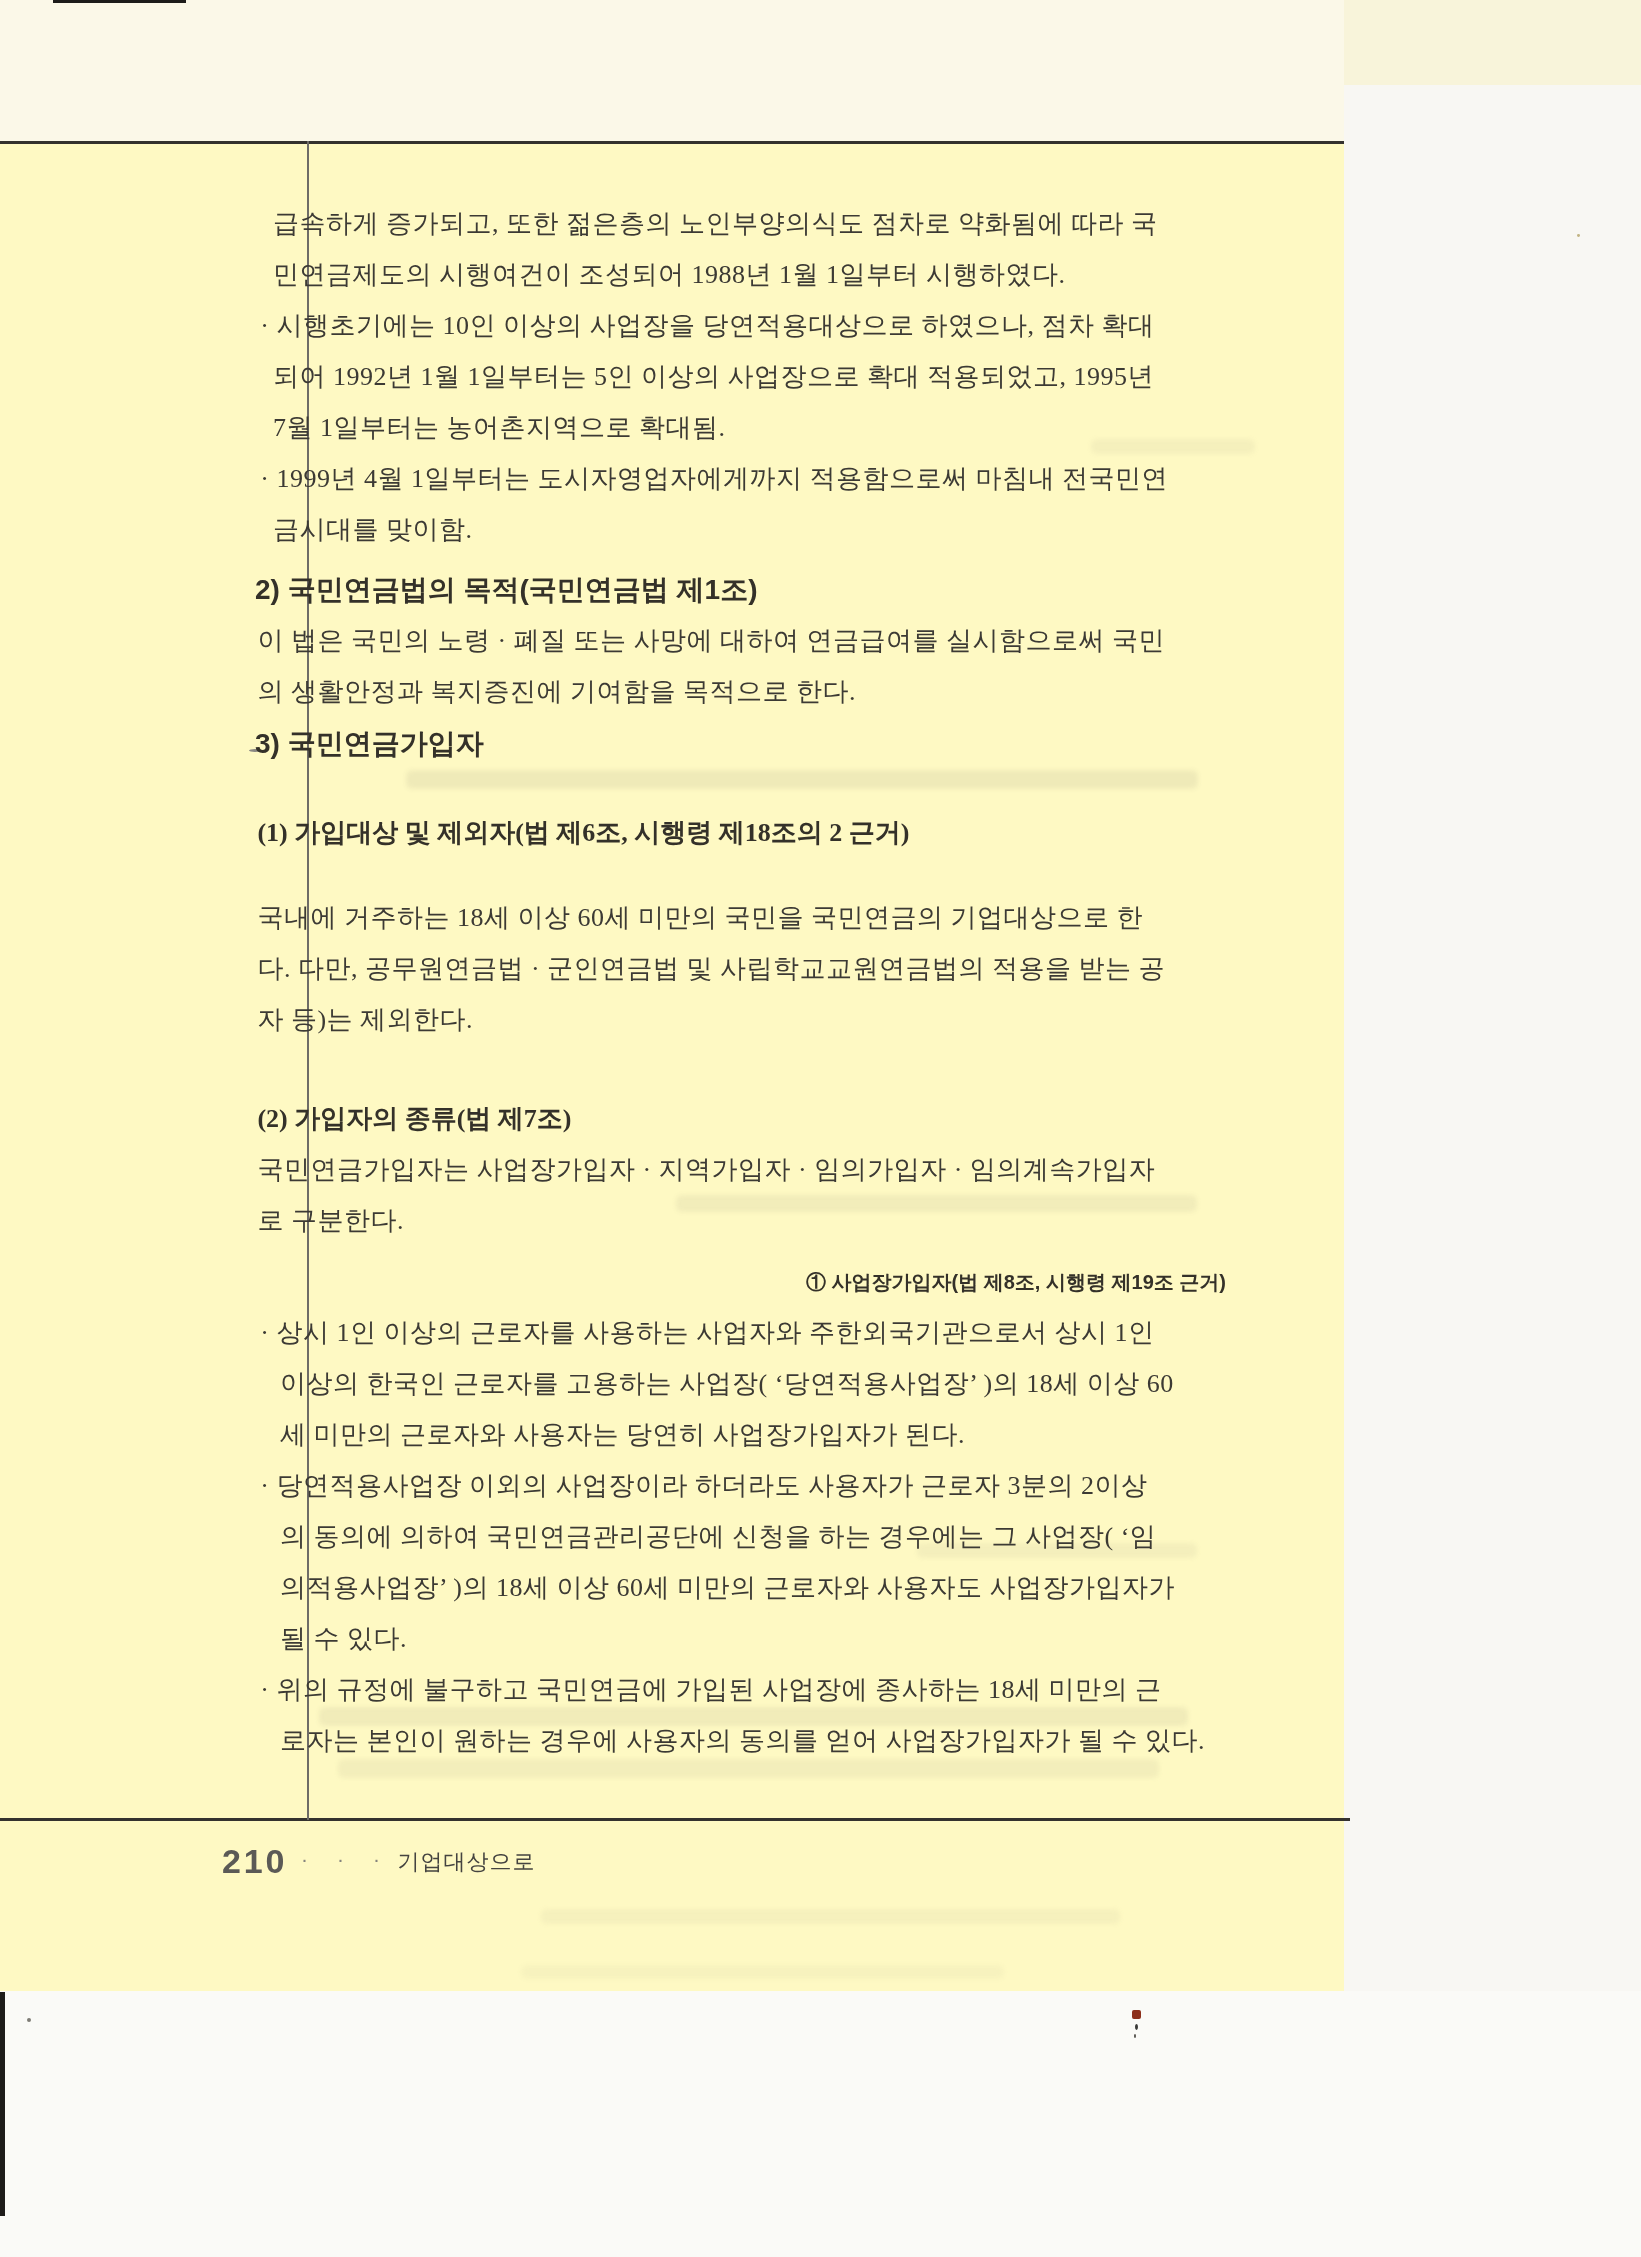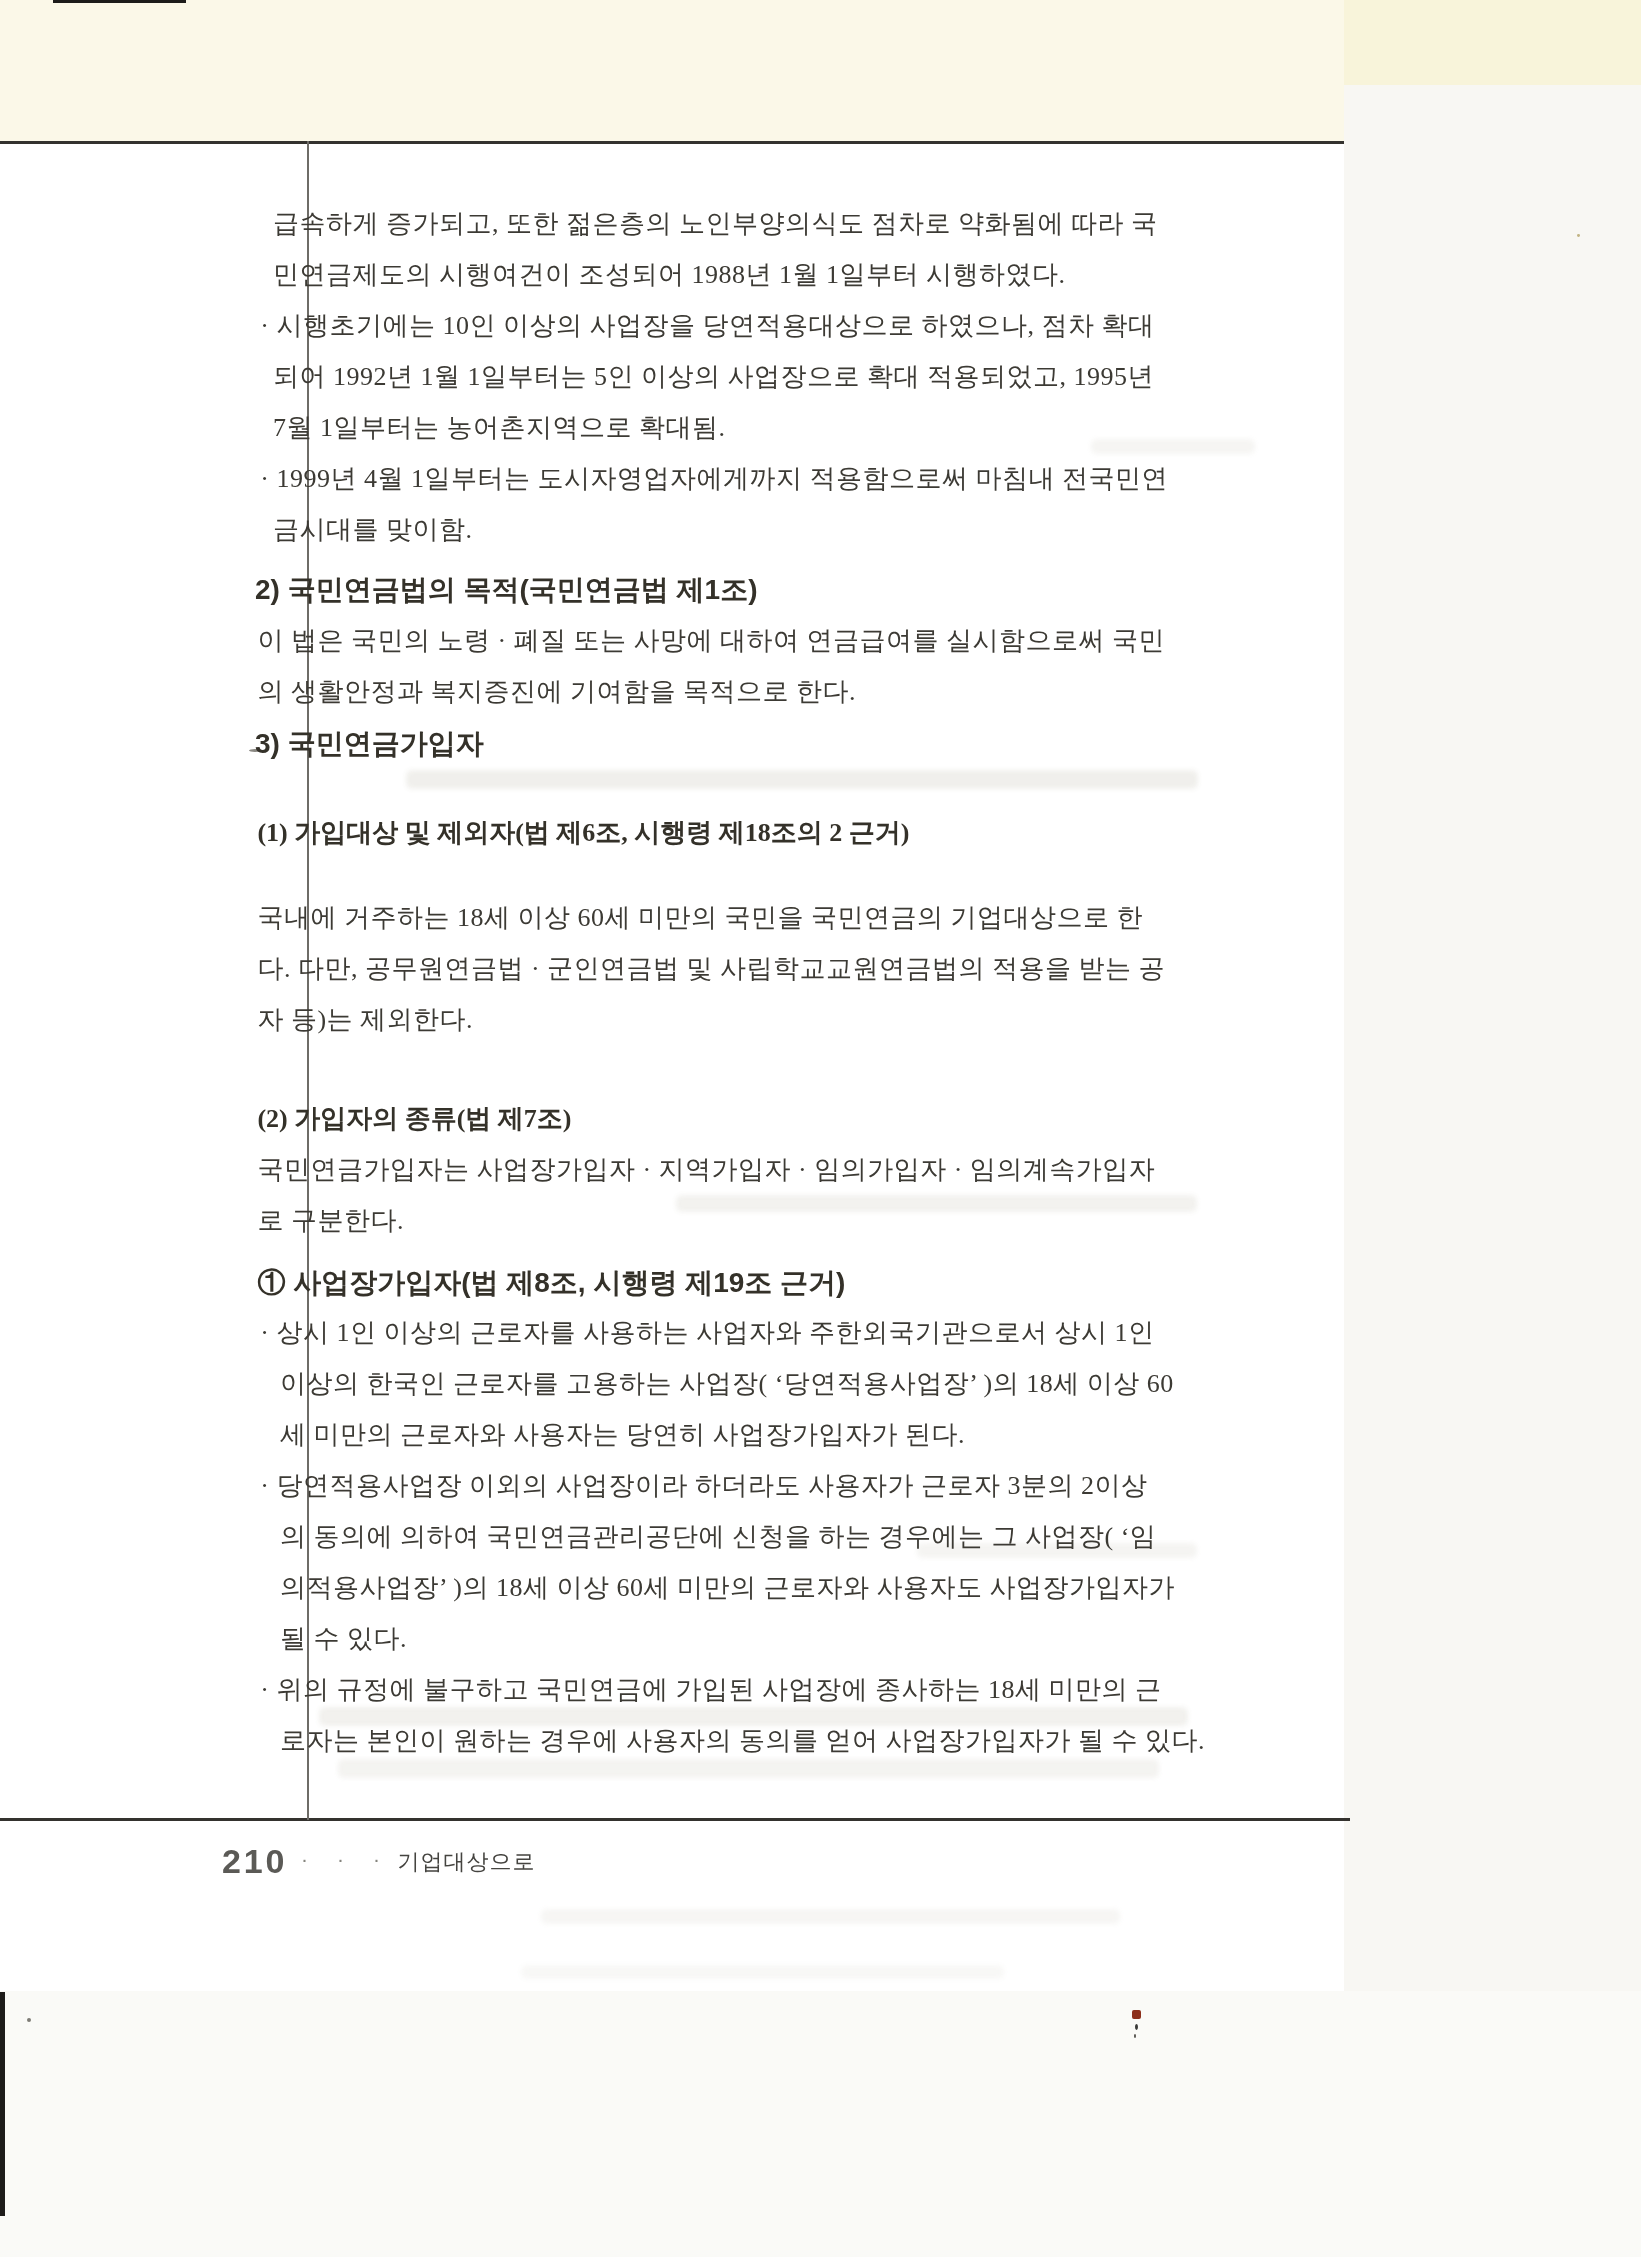--- a/index.html
+++ b/index.html
@@ -1,39 +1,39 @@
 <!DOCTYPE html>
 <html><head>
 <meta charset="utf-8">
 <style>
   html,body{margin:0;padding:0;background:#e9e8e4;}
   .page{
     position:relative;width:1641px;height:2257px;margin:0 auto;
-    background:#ffffff;overflow:hidden;
+    background:#fef9c3;overflow:hidden;
     font-family:"Liberation Serif", serif;color:#3c3a34;
   }
   
   .band-top{position:absolute;left:0;top:0;width:1344px;height:143px;background:#fbf8e8;}
   .band-top-right{position:absolute;left:1344px;top:0;width:297px;height:85px;background:#f8f4da;}
   .right-strip{position:absolute;left:1344px;top:85px;width:297px;height:1908px;background:#f8f7f3;}
   .bottom-strip{position:absolute;left:0;top:1991px;width:1641px;height:266px;background:#fafaf7;}
   
   .rule-top{position:absolute;left:0;top:141px;width:1344px;height:2.9px;background:#34322e;}
   .rule-bottom{position:absolute;left:0;top:1818px;width:1350px;height:2.9px;background:#34322e;}
   .rule-vert{position:absolute;left:307px;top:141px;width:1.9px;height:1679px;background:#6e6c67;}
   
   .textcol{position:absolute;left:241px;width:985px;}
   .bodyline{font-size:26px;line-height:51px;white-space:nowrap;letter-spacing:0.5px;}
   .l-cont1{margin-left:32px;}
   .l-bul{margin-left:19.3px;}
   .l-cont2{margin-left:39px;}
   .l-std{margin-left:16.4px;}
   .h-num{font-family:"Liberation Sans",sans-serif;font-weight:bold;font-size:28px;line-height:51px;margin-left:14px;white-space:nowrap;color:#343129;}
   .h-sub{font-family:Liberation Serif, serif;font-weight:bold;font-size:26px;line-height:51px;margin-left:16.4px;white-space:nowrap;color:#343129;}
-  .h-circ{font-family:"Liberation Sans",sans-serif;font-weight:bold;font-size:28px;line-height:51px;margin-left:16.4px;white-space:nowrap;color:#343129;}
+  .h-circ{font-family:"Liberation Sans",sans-serif;font-weight:bold;font-size:20px;line-height:51px;margin-left:16.4px;white-space:nowrap;color:#343129;text-align:right;}
   
   .footer{position:absolute;left:222px;top:1842px;display:flex;align-items:center;font-family:"Liberation Sans",sans-serif;}
   .pagenum{font-size:34px;font-weight:bold;color:#5b5a56;letter-spacing:2.9px;}
   .footdots{font-size:21px;color:#85847e;letter-spacing:11.6px;margin:0 5.8px 0 13.5px;padding-bottom:5.8px;}
   .booktitle{font-size:22px;color:#454440;letter-spacing:1px;}
   
   .bleed{position:absolute;background:rgba(150,146,116,0.16);border-radius:5.8px;filter:blur(2.9px);}
   .speck{position:absolute;border-radius:50%;}
   .edge-bar{position:absolute;background:#1d1c1a;}
 </style>

